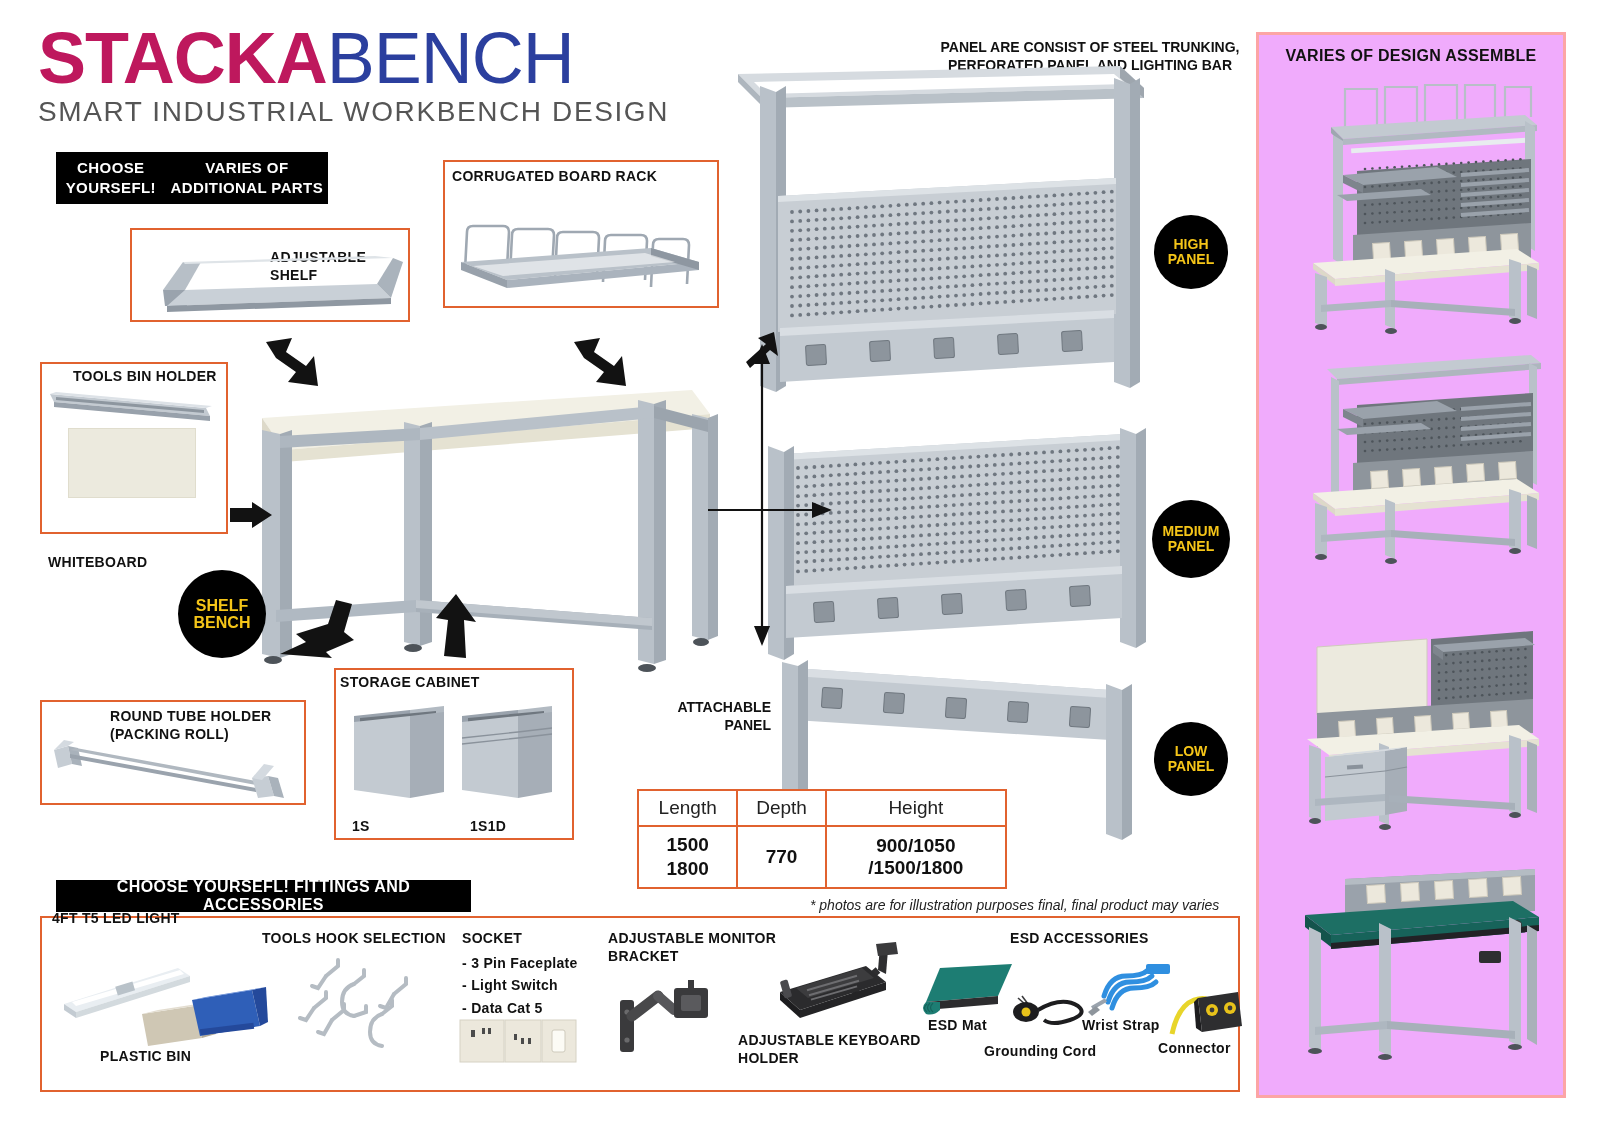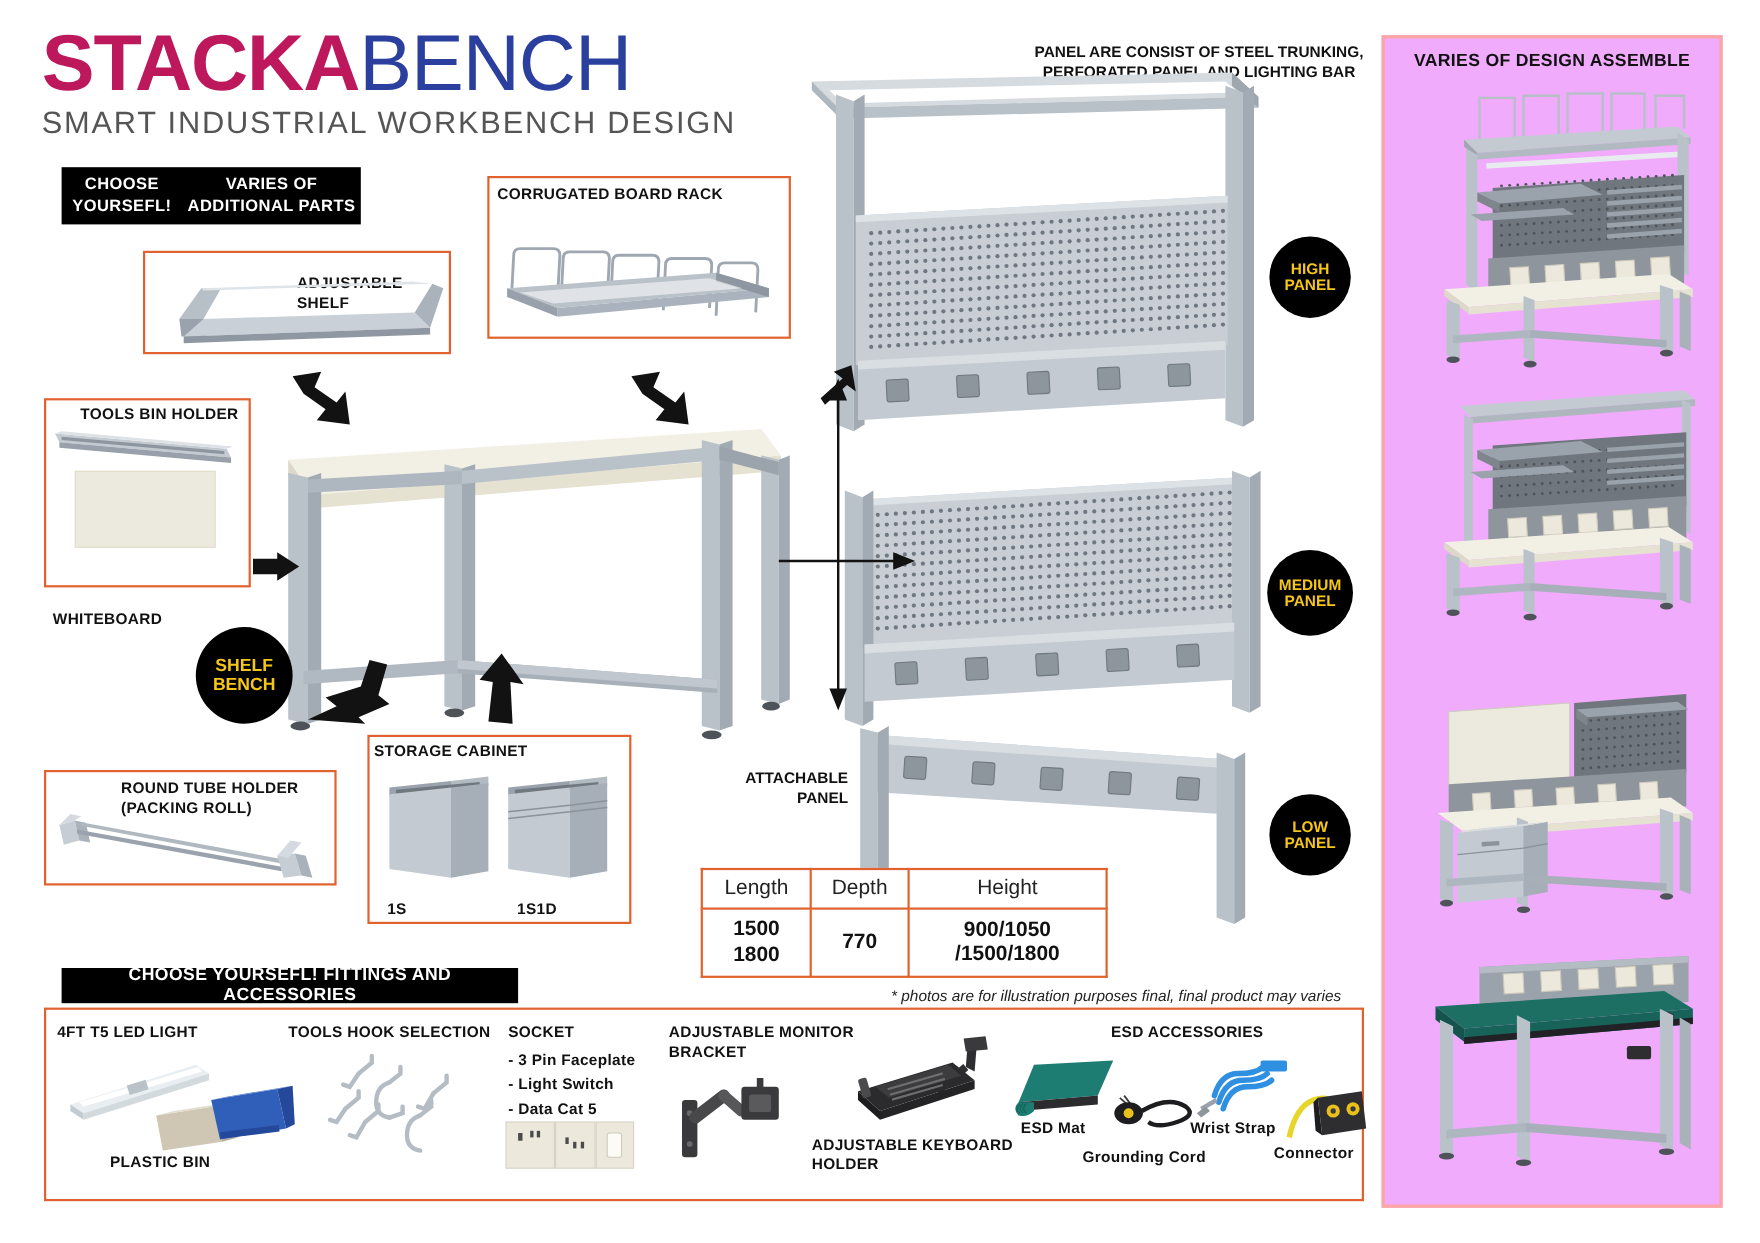--- a/index.html
+++ b/index.html
@@ -1337,21 +1337,21 @@
   </div>
 
   <div id="footnote">* photos are for illustration purposes final, final product may varies</div>
 
   <div class="banner" id="banner-fittings">
     <div>CHOOSE YOURSEFL! FITTINGS AND ACCESSORIES</div>
   </div>
 
   <div class="obox" style="left:40px; top:916px; width:1200px; height:176px;"></div>
 
-  <div class="box-label" style="left:52px; top:930px;">4FT T5 LED LIGHT</div>
+  <div class="box-label" style="left:52px; top:910px;">4FT T5 LED LIGHT</div>
   <div class="ill" style="left:58px; top:962px;">
     <svg width="140" height="58" viewBox="0 0 140 58">
       <polygon points="6,42 120,6 132,14 18,50" fill="#e9eef2"></polygon>
       <polygon points="6,42 18,50 18,56 6,48" fill="#c3cbd2"></polygon>
       <polygon points="18,50 132,14 132,20 18,56" fill="#d3dade"></polygon>
       <polygon points="14,40 122,8 126,12 18,44" fill="#ffffff"></polygon>
       <rect x="58" y="22" width="18" height="9" fill="#b9c2c9" transform="rotate(-17 67 26)"></rect>
     </svg>
   </div>
   <div class="ill" style="left:138px; top:980px;">

